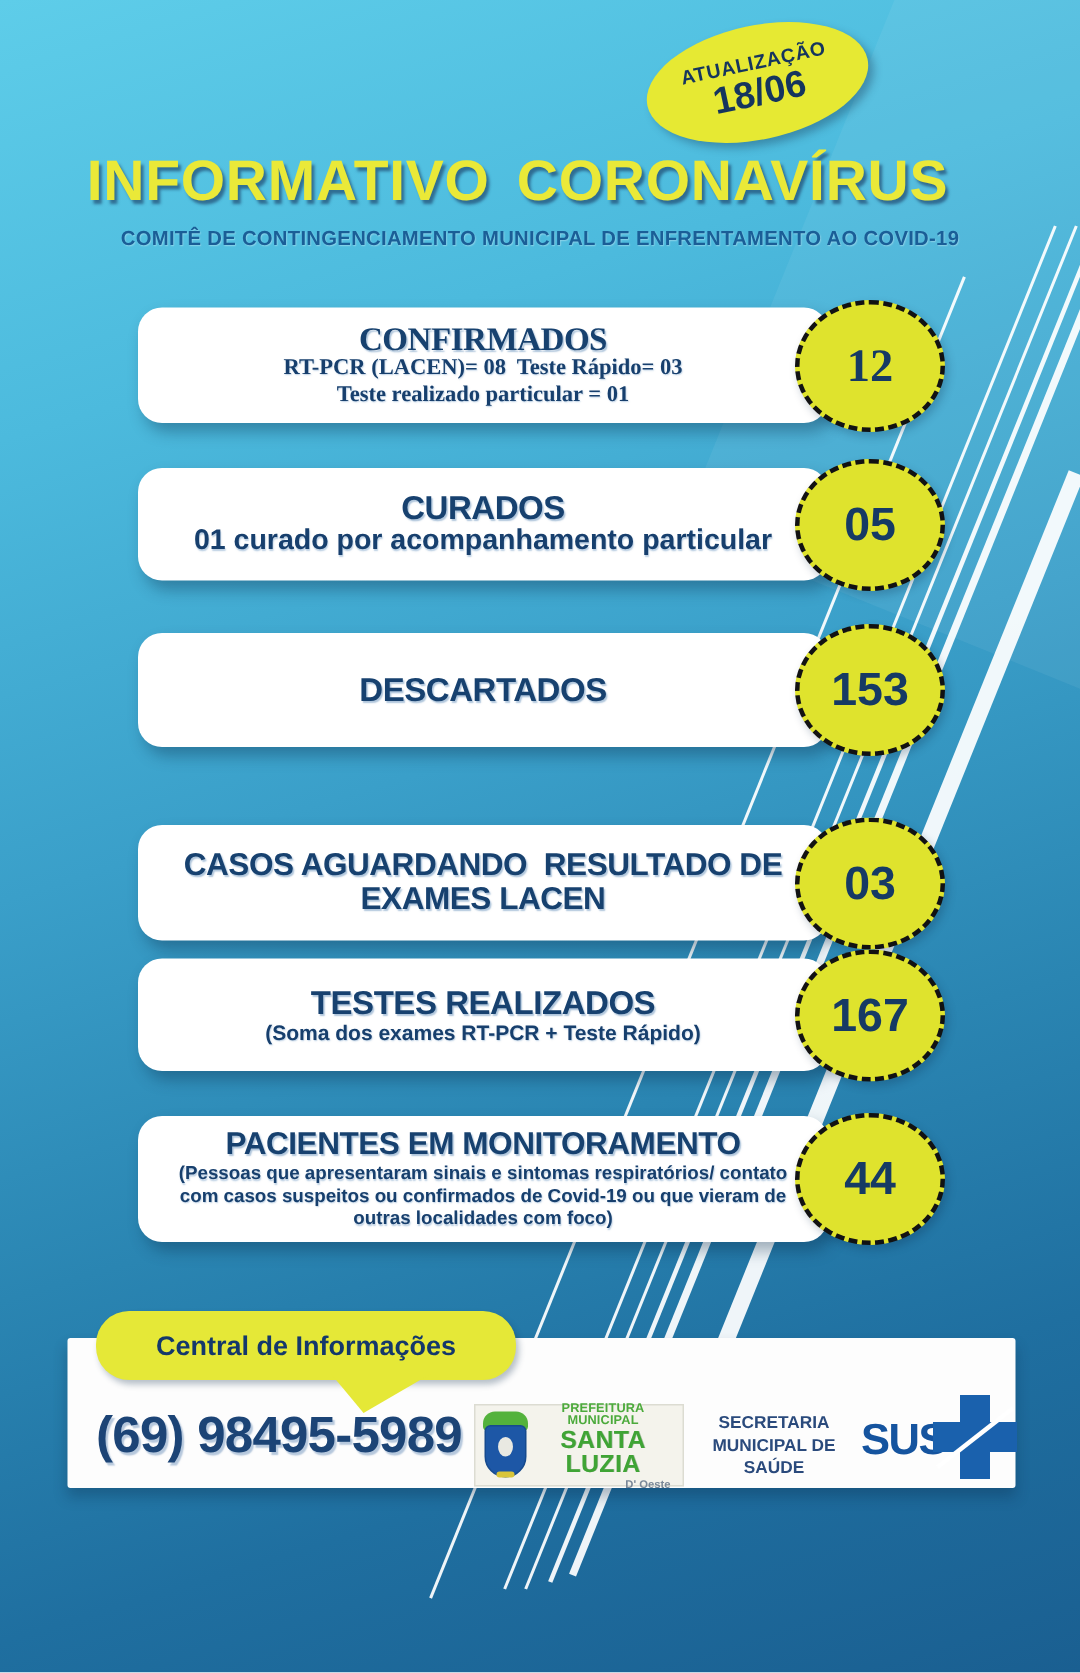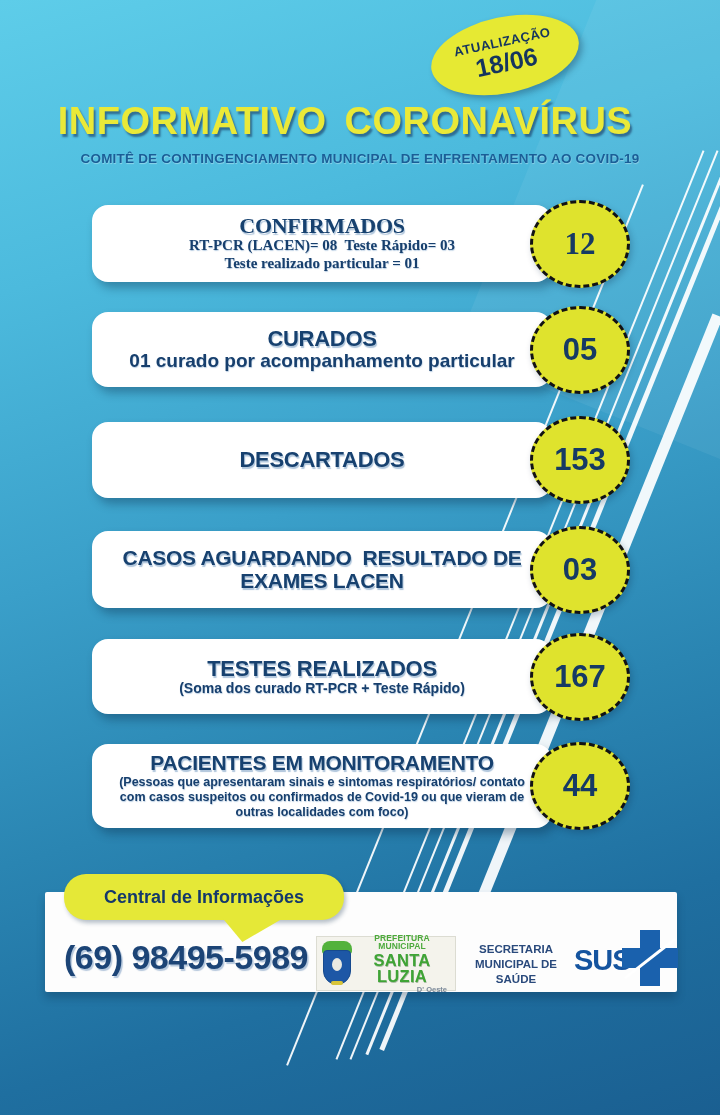--- a/index.html
+++ b/index.html
@@ -47,21 +47,21 @@
   .card{
     position:absolute;left:92px;width:460px;z-index:2;box-sizing:border-box;
     background:#ffffff;border-radius:16px;
     box-shadow:4px 6px 10px rgba(10,40,70,0.35);
     display:flex;flex-direction:column;justify-content:center;text-align:center;
     padding:6px 20px;
   }
   .c1{top:205px;height:77px;font-family:Liberation Serif, serif;}
   .c2{top:312px;height:75px;}
   .c3{top:422px;height:76px;justify-content:center;}
-  .c4{top:531px;height:77px;}
+  .c4{top:550px;height:77px;}
   .c5{top:639px;height:75px;}
   .c6{top:744px;height:84px;padding:6px 14px;}
   .card-title{
     font-size:22px;font-weight:bold;color:#17416f;line-height:1.05;
     letter-spacing:-0.3px;white-space:pre-wrap;
     text-shadow:1px 1.5px 1px rgba(110,150,190,0.55);
   }
   .c4 .card-title,.c6 .card-title{font-size:21px;}
   .card-sub{
     font-size:15px;font-weight:bold;color:#173f6d;line-height:1.18;white-space:pre-wrap;
@@ -178,21 +178,21 @@
   <div class="card c4">
     <div class="card-title">CASOS AGUARDANDO  RESULTADO DE EXAMES LACEN</div>
 
     <div class="badge">
         <span>03</span>
       </div>
   </div>
 
   <div class="card c5">
     <div class="card-title">TESTES REALIZADOS</div>
-    <div class="card-sub">(Soma dos curado RT-PCR + Teste Rápido)</div>
+    <div class="card-sub">(Soma dos exames RT-PCR + Teste Rápido)</div>
 
     <div class="badge">
         <span>167</span>
       </div>
   </div>
 
   <div class="card c6">
     <div class="card-title">PACIENTES EM MONITORAMENTO</div>
     <div class="card-sub">(Pessoas que apresentaram sinais e sintomas respiratórios/ contato com casos suspeitos ou confirmados de Covid-19 ou que vieram de outras localidades com foco)</div>
 

